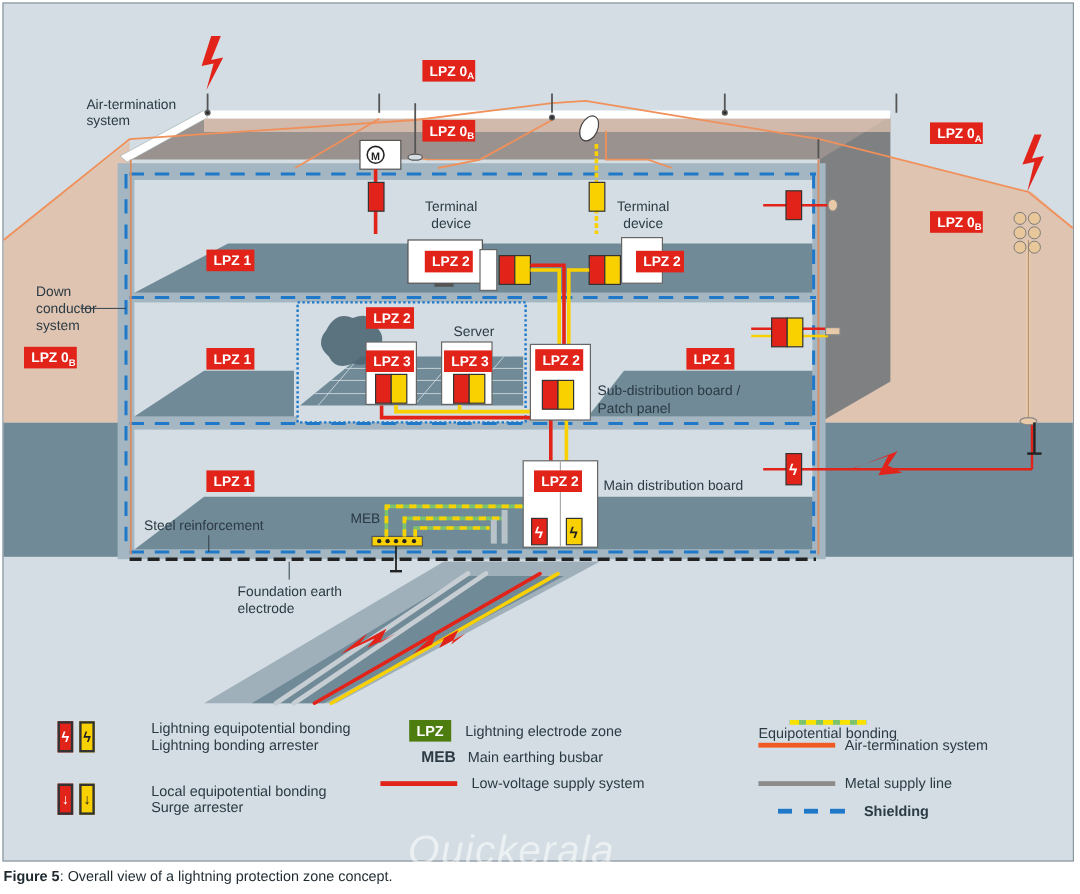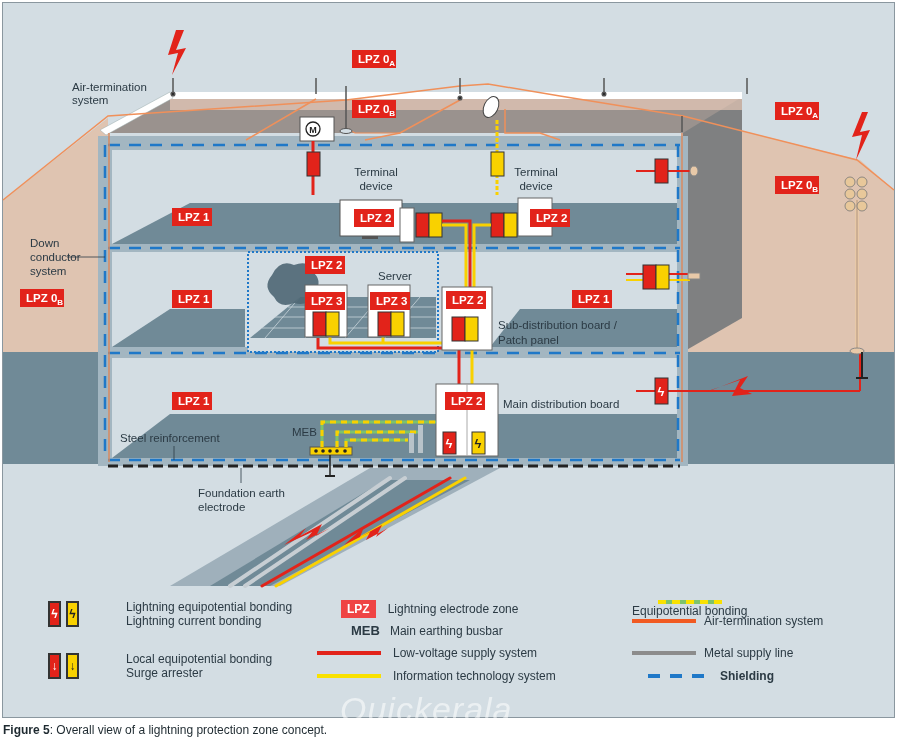--- a/index.html
+++ b/index.html
@@ -11,21 +11,21 @@
   .lpz-sub{font-size:8px;font-weight:bold;fill:#fff;}
   #legend{position:absolute;left:0;top:596px;width:900px;height:110px;}
   .leg-item{position:absolute;display:flex;align-items:center;font-size:12px;color:#2b3a44;}
   .leg-text{line-height:14px;margin-left:39px;}
   .arr{display:inline-block;width:13px;height:26px;border:2px solid #333;box-sizing:border-box;position:relative;}
   .arr.red{background:#e2231a;}
   .arr.yel{background:#f9d100;}
   .arr span{position:absolute;left:0;right:0;top:2px;text-align:center;font-size:12px;font-weight:bold;line-height:18px;}
   .arr.red span{color:#fff;}
   .arr.yel span{color:#222;}
-  .lpz-box{display:inline-block;background:#ef4444;color:#fff;font-weight:bold;font-size:12px;padding:2px 6px;}
+  .lpz-box{display:inline-block;background:#4d7c0f;color:#fff;font-weight:bold;font-size:12px;padding:2px 6px;}
   .meb-lbl{font-weight:bold;font-size:13px;color:#2b3a44;}
   .line-swatch{display:inline-block;width:64px;height:4px;}
   #caption{position:absolute;left:3px;top:723px;font-size:12px;color:#1e2a30;}
   #caption b{font-weight:bold;}
   #watermark{position:absolute;left:340px;top:690px;font-size:34px;font-style:italic;font-weight:normal;color:rgba(255,255,255,0.55);letter-spacing:1px;}
 </style>
 </head>
 <body>
 
 <div id="frame"></div>
@@ -317,21 +317,21 @@
     <span class="arr red">
         <span>ϟ</span>
       </span>
     <span style="width:5px"></span>
     <span class="arr yel">
         <span>ϟ</span>
       </span>
     <span style="width:8px"></span>
     <span class="leg-text">
       <span>Lightning equipotential bonding</span><br>
-      <span>Lightning current bonding</span>
+      <span>Lightning bonding arrester</span>
     </span>
   </div>
   <div class="leg-item" style="left:48px;top:56px;">
     <span class="arr red">
         <span>↓</span>
       </span>
     <span style="width:5px"></span>
     <span class="arr yel">
         <span>↓</span>
       </span>
@@ -350,25 +350,20 @@
   <div class="leg-item" style="left:351px;top:27px;">
     <span class="meb-lbl">MEB</span>
     <span style="width:10px"></span>
     <span>Main earthing busbar</span>
   </div>
   <div class="leg-item" style="left:317px;top:50px;">
     <span class="line-swatch" style="background:#e2231a"></span>
     <span style="width:12px"></span>
     <span>Low-voltage supply system</span>
   </div>
-  <div class="leg-item" style="left:317px;top:73px;">
-    <span class="line-swatch" style="background:#f9e100"></span>
-    <span style="width:12px"></span>
-    <span>Information technology system</span>
-  </div>
 
   <div class="leg-item" style="left:632px;top:4px;flex-direction:column;">
     <span class="line-swatch" style="background:repeating-linear-gradient(90deg,#f9e100 0 8px,#7dc36b 8px 14px)"></span>
     <span style="width:8px"></span>
     <span>Equipotential bonding</span>
   </div>
   <div class="leg-item" style="left:632px;top:18px;">
     <span class="line-swatch" style="background:#f15a22"></span>
     <span style="width:8px"></span>
     <span>Air-termination system</span>

